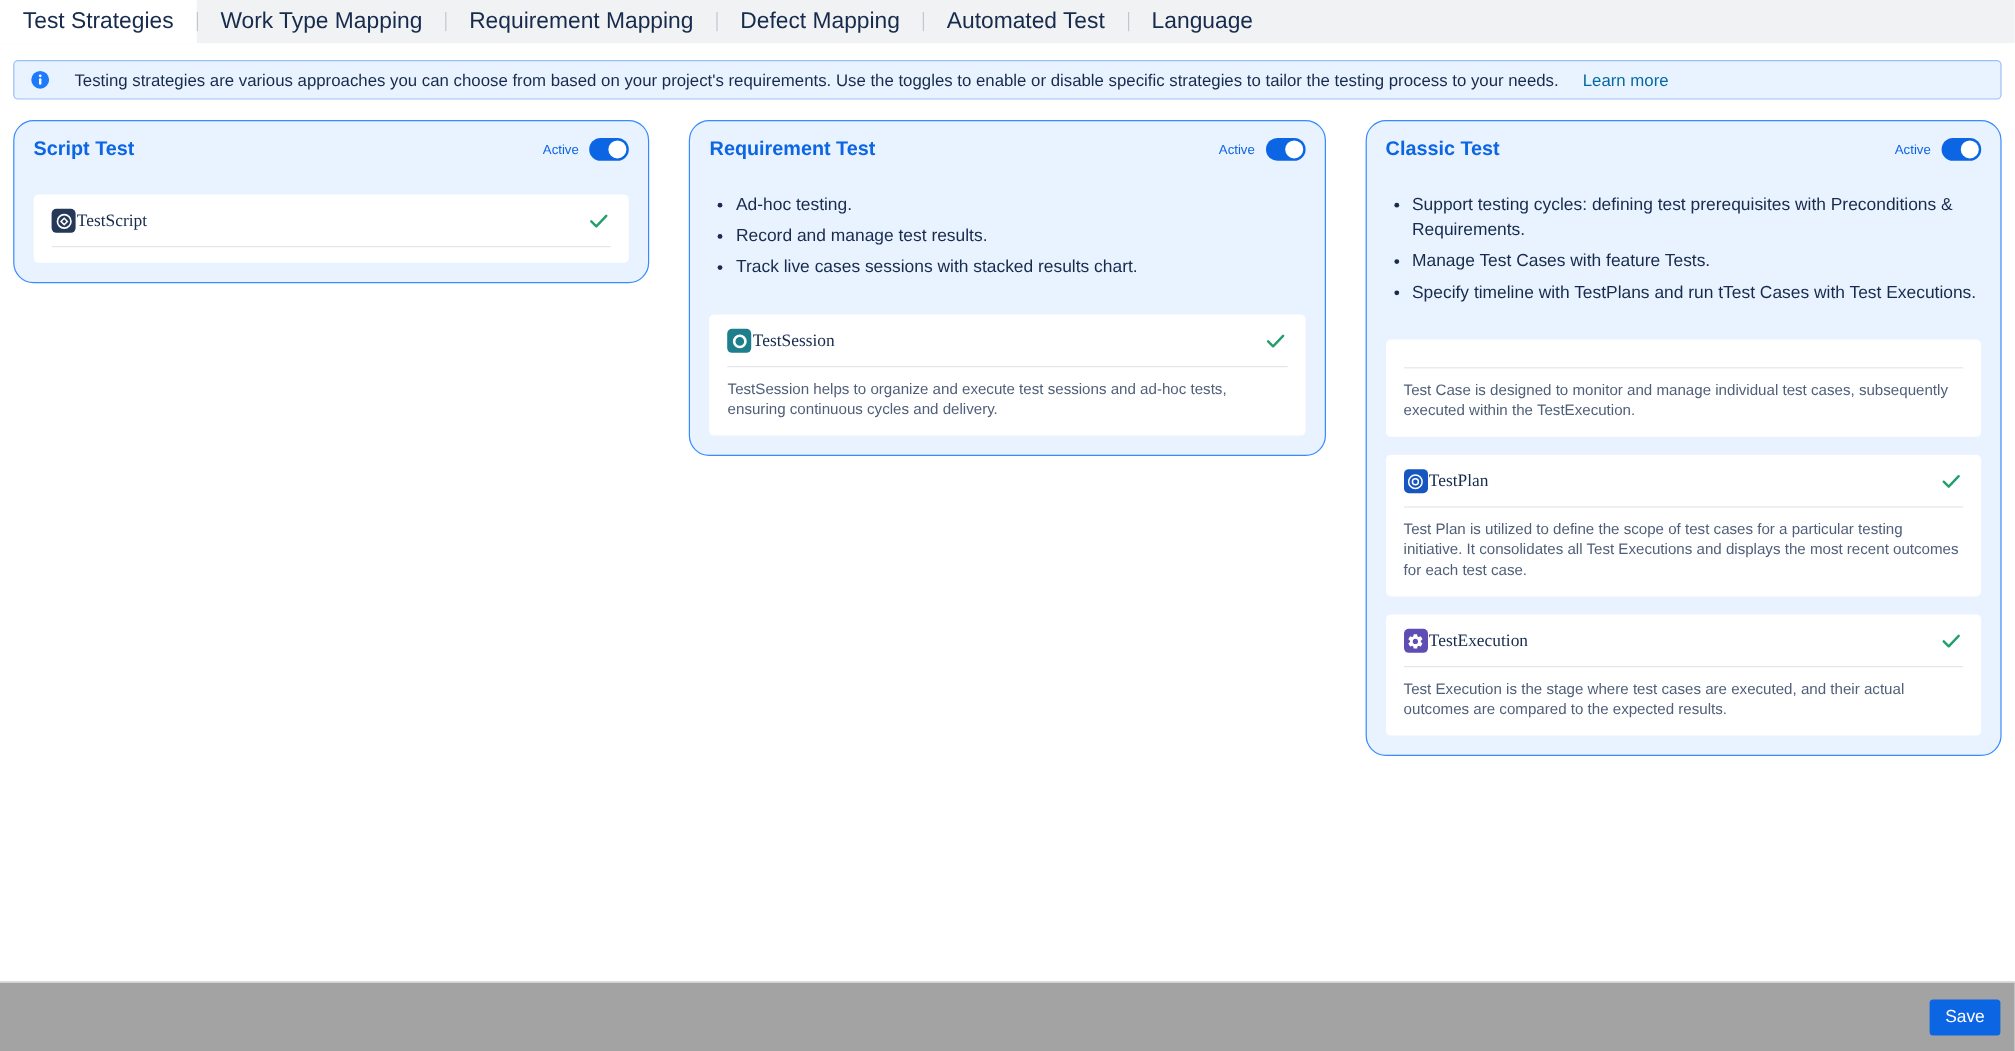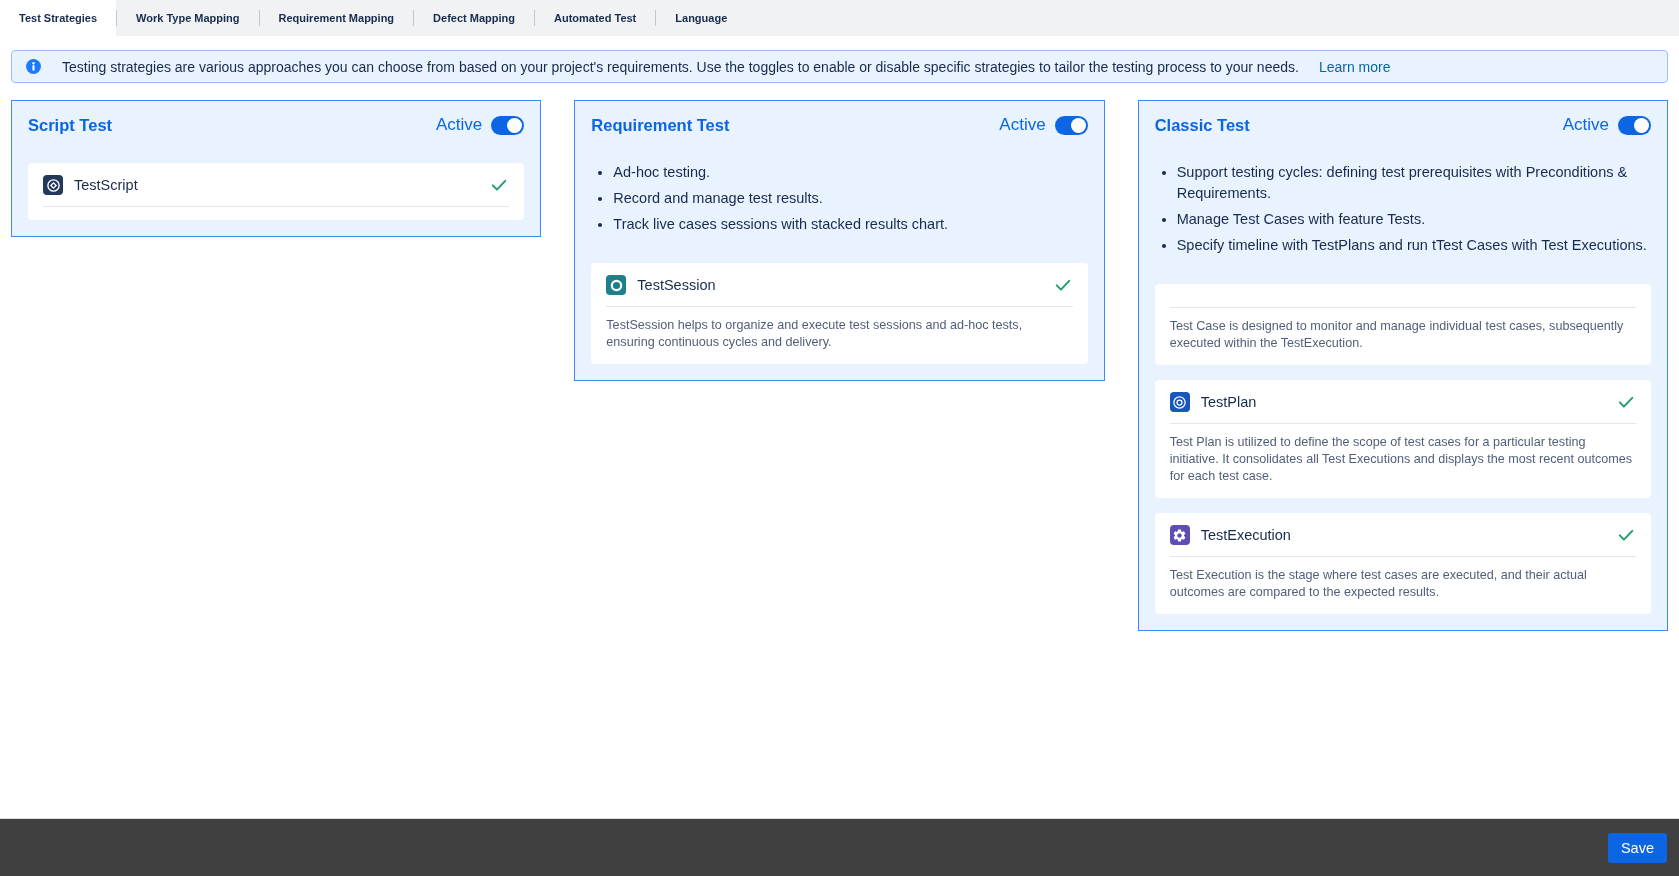--- a/index.html
+++ b/index.html
@@ -16,22 +16,22 @@
   .tabbar {
     display: flex;
     align-items: stretch;
     background: #F1F2F4;
     height: 36px;
   }
   .tab {
     display: flex;
     align-items: center;
     padding: 0 19px;
-    font-size: 11px;
-    font-weight: 700;
+    font-size: 19px;
+    font-weight: 400;
     color: #172B4D;
     cursor: pointer;
     white-space: nowrap;
   }
   .tab.active { background: #ffffff; }
   .tab-sep {
     width: 1px;
     height: 16px;
     background: #C1C7D0;
     align-self: center;
@@ -63,39 +63,39 @@
     margin-top: 17px;
     display: grid;
     grid-template-columns: repeat(3, 1fr);
     gap: 33px;
     align-items: start;
   }
 
   .strategy-card {
     background: #E9F2FF;
     border: 1px solid #388BFF;
-    border-radius: 0;
+    border-radius: 17px;
     padding: 14px 16px 16px 16px;
   }
   .card-head {
     display: flex;
     align-items: center;
     justify-content: space-between;
   }
   .card-title {
     font-size: 16.5px;
     font-weight: 700;
     color: #0C66E4;
   }
   .toggle-wrap {
     display: flex;
     align-items: center;
     gap: 9px;
   }
-  .toggle-label { font-size: 17px; color: #0C66E4; }
+  .toggle-label { font-size: 11px; color: #0C66E4; }
   .toggle {
     width: 33px; height: 19px;
     background: #0C66E4;
     border-radius: 10px;
     position: relative;
     cursor: pointer;
     border: none;
   }
   .toggle .knob {
     position: absolute;
@@ -122,43 +122,44 @@
   }
   .module-head { display: flex; align-items: center; }
   .module-ico {
     width: 20px; height: 20px;
     border-radius: 4px;
     display: flex; align-items: center; justify-content: center;
     flex: 0 0 auto;
   }
   .module-ico svg { display: block; }
   .module-name {
-    margin-left: 11px;
+    margin-left: 1px;
     font-size: 14.5px;
     font-weight: 500;
     color: #172B4D;
+    font-family: Liberation Serif, serif;
   }
   .module-check { margin-left: auto; display: flex; }
   .module-divider {
     margin-top: 11px;
     border-top: 1px solid #E4E6EA;
   }
   .module-desc {
     margin-top: 10px;
     font-size: 12.6px;
     line-height: 17px;
     color: #505F79;
   }
 
   
   .footer {
     position: absolute;
     left: 0; right: 0; bottom: 0;
     height: 58px;
-    background: #404040;
+    background: #a3a3a3;
     border-top: 1px solid #DCDFE4;
     display: flex;
     align-items: center;
     justify-content: flex-end;
     padding-right: 12px;
   }
   .save-btn {
     background: #0C66E4;
     color: #ffffff;
     border: none;

